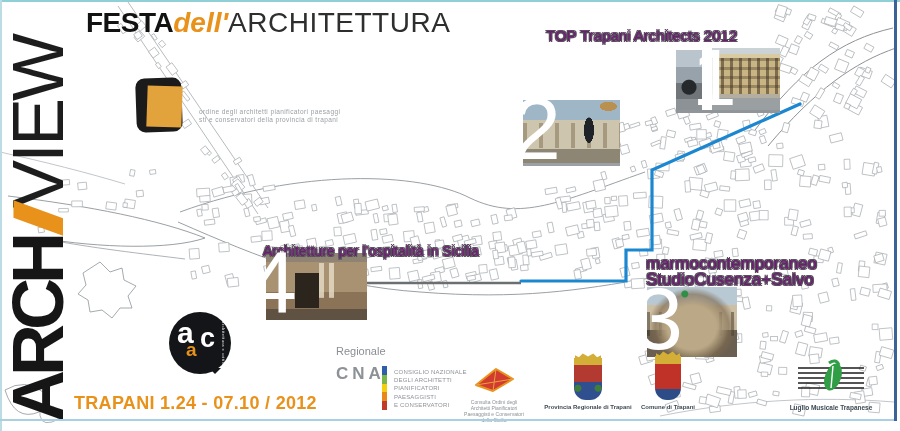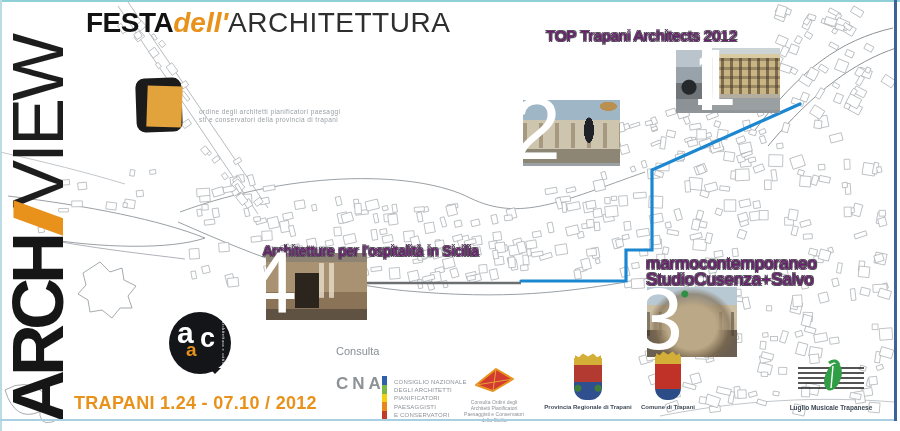--- a/index.html
+++ b/index.html
@@ -83,21 +83,21 @@
   .aiac-a1{position:absolute;left:8px;top:4px;color:#fff;font-size:30px;font-weight:bold;}
   .aiac-a2{position:absolute;left:17px;top:27px;color:#E8921C;font-size:19px;font-weight:bold;}
   .aiac-c{position:absolute;left:31px;top:11px;color:#fff;font-size:27px;font-weight:bold;}
   .aiac-side{position:absolute;right:5px;top:9px;height:46px;color:#fff;font-size:4px;writing-mode:vertical-rl;letter-spacing:0.5px;overflow:hidden;opacity:0.9;}
 
   
   .date{position:absolute;left:74px;top:393px;font-size:18px;font-weight:bold;color:#E8921C;z-index:5;white-space:nowrap;letter-spacing:0.3px;}
 
   
   .patrocini{position:absolute;left:336px;top:345px;font-size:11px;color:#8a8f93;z-index:6;}
-  .cna{position:absolute;left:336px;top:373px;z-index:6;width:130px;height:48px;}
+  .cna{position:absolute;left:336px;top:363px;z-index:6;width:130px;height:48px;}
   .cna-acr{font-size:17px;font-weight:bold;color:#8d9296;letter-spacing:4px;line-height:21px;}
   .cna-bar{position:absolute;left:46px;top:3px;width:5px;height:44px;display:flex;flex-direction:column;}
   .cna-bar div{flex:1;}
   .cna-cap{position:absolute;left:58px;top:5px;font-size:6px;line-height:8.2px;color:#8d9296;letter-spacing:0.2px;white-space:nowrap;}
   .consulta{position:absolute;left:458px;top:366px;width:72px;text-align:center;z-index:6;}
   .consulta-cap{font-size:5px;line-height:6px;color:#8d9296;margin-top:1px;}
   .sponsor{position:absolute;text-align:center;z-index:6;}
   #prov{left:540px;top:358px;width:96px;}
   #com{left:628px;top:356px;width:80px;}
   #lug{left:768px;top:358px;width:126px;}
@@ -676,21 +676,21 @@
 
   <div class="aiac">
     <span class="aiac-a1">a</span>
     <span class="aiac-a2">a</span>
     <span class="aiac-c">c</span>
     <span class="aiac-side">architettura e critica</span>
   </div>
 
   <div class="date">TRAPANI 1.24 - 07.10 / 2012</div>
 
-  <div class="patrocini">Consulta</div>
+  <div class="patrocini">Regionale</div>
 
   <div class="cna">
     <div class="cna-acr">CNA</div>
     <div class="cna-bar" id="cnaBar">
         <div style="background: rgb(46, 95, 168);"></div>
         <div style="background: rgb(122, 182, 72);"></div>
         <div style="background: rgb(242, 208, 14);"></div>
         <div style="background: rgb(232, 136, 26);"></div>
         <div style="background: rgb(194, 58, 40);"></div>
       </div>

